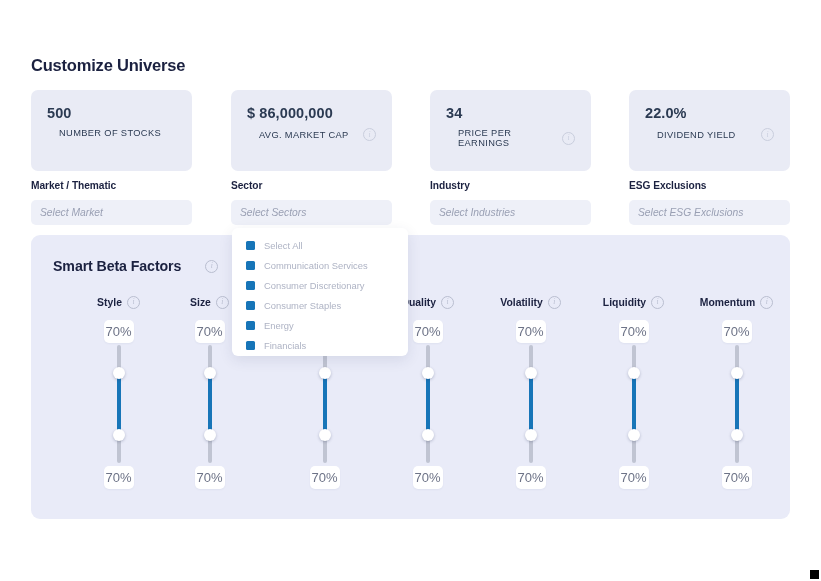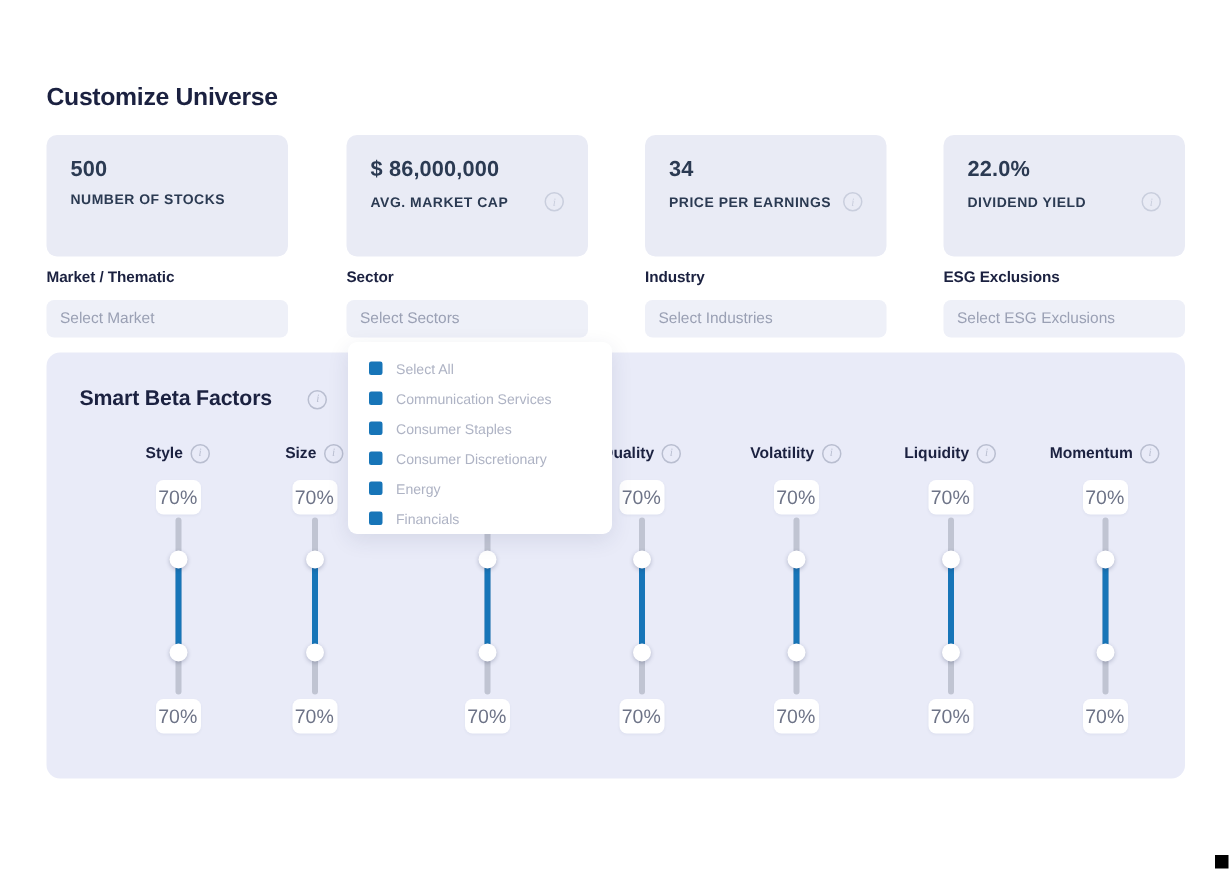--- a/index.html
+++ b/index.html
@@ -66,23 +66,24 @@
   }
   .stat-label-row {
     display: flex;
     align-items: center;
     justify-content: space-between;
     margin-top: 6px;
     padding-right: 4px;
   }
   .stat-label {
     font-size: 9.3px;
-    font-weight: bold;
+    font-weight: normal;
     color: #2b3a52;
     letter-spacing: 0.35px;
+    margin-left: 12px;
   }
 
   
   .info-icon {
     width: 11px;
     height: 11px;
     border-radius: 50%;
     border: 1px solid #b9bed0;
     display: inline-flex;
     align-items: center;
@@ -125,20 +126,21 @@
     background: #eef0f8;
     border: none;
     border-radius: 5px;
     box-sizing: border-box;
     width: 161px;
     padding: 0 9px;
     font-family: "Liberation Sans", sans-serif;
     font-size: 10.3px;
     color: #9aa0b4;
     outline: none;
+    font-style: italic;
   }
   .filter-input::placeholder { color: #9aa0b4; }
 
   
   .beta-panel {
     position: absolute;
     left: 31px;
     top: 235px;
     width: 759px;
     height: 284px;
@@ -449,25 +451,25 @@
       <div class="dd-item">
         <span class="dd-check"></span>
         <span class="dd-label">Select All</span>
       </div>
       <div class="dd-item">
         <span class="dd-check"></span>
         <span class="dd-label">Communication Services</span>
       </div>
       <div class="dd-item">
         <span class="dd-check"></span>
+        <span class="dd-label">Consumer Discretionary</span>
+      </div>
+      <div class="dd-item">
+        <span class="dd-check"></span>
         <span class="dd-label">Consumer Staples</span>
-      </div>
-      <div class="dd-item">
-        <span class="dd-check"></span>
-        <span class="dd-label">Consumer Discretionary</span>
       </div>
       <div class="dd-item">
         <span class="dd-check"></span>
         <span class="dd-label">Energy</span>
       </div>
       <div class="dd-item">
         <span class="dd-check"></span>
         <span class="dd-label">Financials</span>
       </div>
     </div>

